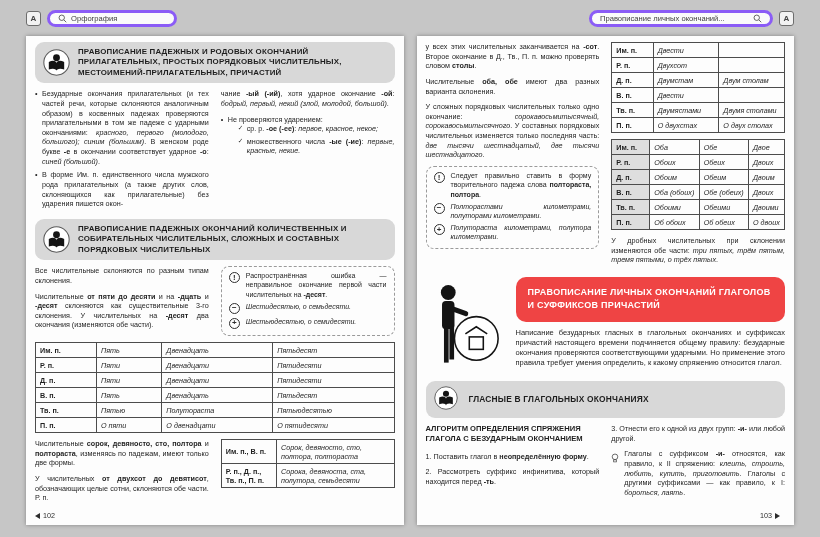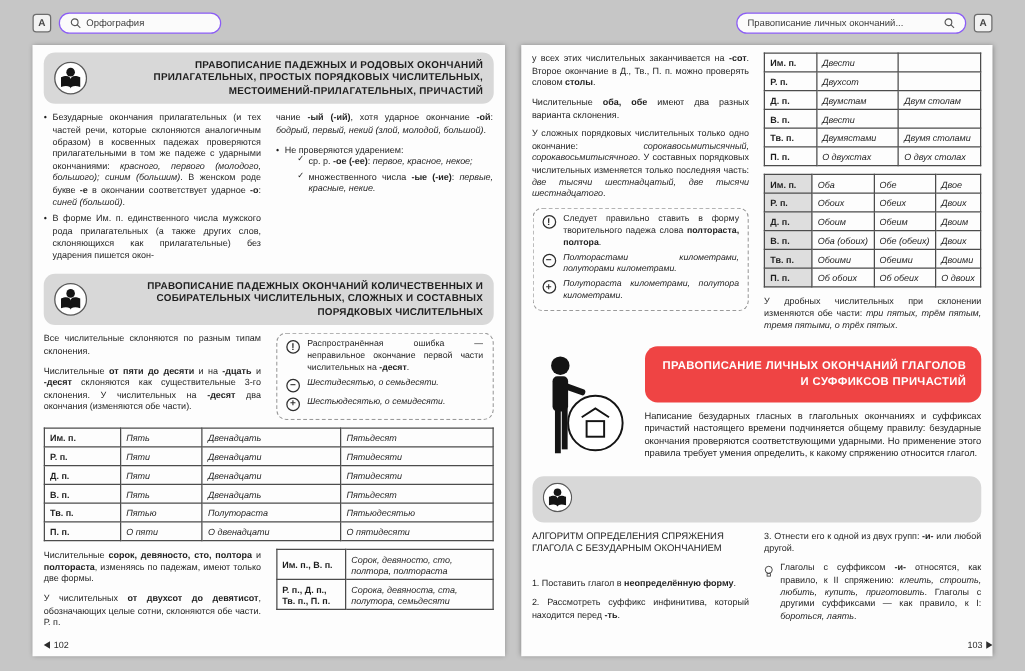--- a/index.html
+++ b/index.html
@@ -4,34 +4,34 @@
 <style>
   * { margin:0; padding:0; box-sizing:border-box; }
   html,body { width:820px; height:537px; overflow:hidden; }
   body { background:#c6c6c6; font-family:"Liberation Sans","DejaVu Sans",sans-serif; color:#1e1e1e; }
 
   
   .topbar { height:36px; display:flex; align-items:center; justify-content:space-between; padding:0 26px; }
   .tb-group { display:flex; align-items:center; gap:6px; }
   .sq-btn { width:15px; height:15px; border:1px solid #6d6d6d; border-radius:3px; background:#f2f2f2;
             font-size:8px; font-weight:bold; color:#444; display:flex; align-items:center; justify-content:center; cursor:pointer; }
-  .pill { height:17px; border:1px solid #8b5cf6; border-radius:9px; background:#fbfbfb;
+  .pill { height:17px; border:3px solid #8b5cf6; border-radius:9px; background:#fbfbfb;
           display:flex; align-items:center; gap:4px; padding:0 8px; font-size:7.6px; color:#3c3c3c; }
   .pill.left { width:130px; }
   .pill.right { width:184px; justify-content:space-between; }
   .mag { display:flex; align-items:center; }
 
   
   .spread { display:flex; gap:13px; margin:0 26px; }
   .page { flex:1 1 0; background:#fdfdfd; height:489px; position:relative; padding:6px 9px 16px 9px;
           box-shadow:0 0 4px rgba(0,0,0,.35); overflow:hidden; }
 
   
   .banner { background:#d8d8d8; border-radius:9px; display:flex; align-items:center; gap:8px; padding:5px 8px; margin-bottom:6px; }
-  .banner .b-title { font-weight:bold; font-size:7.9px; line-height:1.32; letter-spacing:.2px;text-align:right; }
+  .banner .b-title { font-weight:bold; font-size:7.9px; line-height:1.32; letter-spacing:.2px; }
   .banner-ic { flex:0 0 auto; width:27px; height:27px; }
   .banner.black { background:#ef4444; color:#fff; border-radius:10px; padding:9px 12px; }
   .banner.black .b-title { font-size:9px; line-height:1.5; letter-spacing:.3px; }
 
   
   .cols { display:flex; gap:12px; margin-bottom:6px; }
   .col { flex:1 1 0; }
   p.body, li.body { font-size:7.2px; line-height:1.34; text-align:justify; margin-bottom:6px; }
   ul.dots { list-style:none; }
   ul.dots > li { font-size:7.2px; line-height:1.34; text-align:justify; margin-bottom:4px; position:relative; padding-left:7px; }
@@ -56,26 +56,26 @@
   table.t1 td:first-child { width:17%; }
   table.t2 td:first-child { width:32%; white-space:normal; }
   table.t3 td:first-child { width:24%; }
   table.t3 td { width:38%; }
   table.t4 td:first-child { width:22%; background:#dedede; }
 
   
   .rp-row { display:flex; gap:12px; }
   .figure-wrap { flex:0 0 78px; display:flex; align-items:center; justify-content:center; }
   .black-sec { flex:1 1 0; }
-  .algo-head { font-size:7.6px; font-weight:normal; line-height:1.35; margin-bottom:17px; }
+  .algo-head { font-size:7.6px; font-weight:bold; line-height:1.35; margin-bottom:7px; }
   .tip { display:flex; gap:5px; align-items:flex-start; }
 
   
   .pfoot { position:absolute; bottom:5px; font-size:7.2px; color:#2c2c2c; display:flex; align-items:center; gap:3px; }
-  .pfoot.l { left:9px; } .pfoot.r { right:0; }
+  .pfoot.l { left:9px; } .pfoot.r { right:14px; }
   .tri { width:0; height:0; border-top:3.5px solid transparent; border-bottom:3.5px solid transparent; cursor:pointer; }
   .tri.prev { border-right:5px solid #2c2c2c; }
   .tri.next { border-left:5px solid #2c2c2c; }
 </style>
 </head>
 <body>
 
 <div class="app">
 
   <div class="topbar">
@@ -366,20 +366,21 @@
       </div>
 
       <div class="banner">
         <span class="banner-ic">
           <svg viewBox="0 0 26 26" width="24" height="24">
               <circle cx="13" cy="13" r="12.2" fill="#ffffff" stroke="#5a5a5a" stroke-width="1"></circle>
               <circle cx="13" cy="8.4" r="3.3" fill="#141414"></circle>
               <path d="M5.6 12.4 c4.4 -2.1 7.4 -0.6 7.4 1.4 c0 -2 3 -3.5 7.4 -1.4 l0 7.4 c-4.4 -1.7 -7.4 -0.3 -7.4 1.2 c0 -1.5 -3 -2.9 -7.4 -1.2 z" fill="#141414"></path>
             </svg>
         </span>
+        <span class="b-title" style="font-size:8.4px;">ГЛАСНЫЕ В ГЛАГОЛЬНЫХ ОКОНЧАНИЯХ</span>
       </div>
 
       <div class="cols">
         <div class="col">
           <div class="algo-head">АЛГОРИТМ ОПРЕДЕЛЕНИЯ СПРЯЖЕНИЯ ГЛАГОЛА С БЕЗУДАРНЫМ ОКОНЧАНИЕМ</div>
           <p class="body">1. Поставить глагол в <b>неопределённую форму</b>.</p>
           <p class="body">2. Рассмотреть суффикс инфинитива, который находится перед <b>-ть</b>.</p>
         </div>
         <div class="col">
           <p class="body">3. Отнести его к одной из двух групп: <b>-и-</b> или любой другой.</p>

